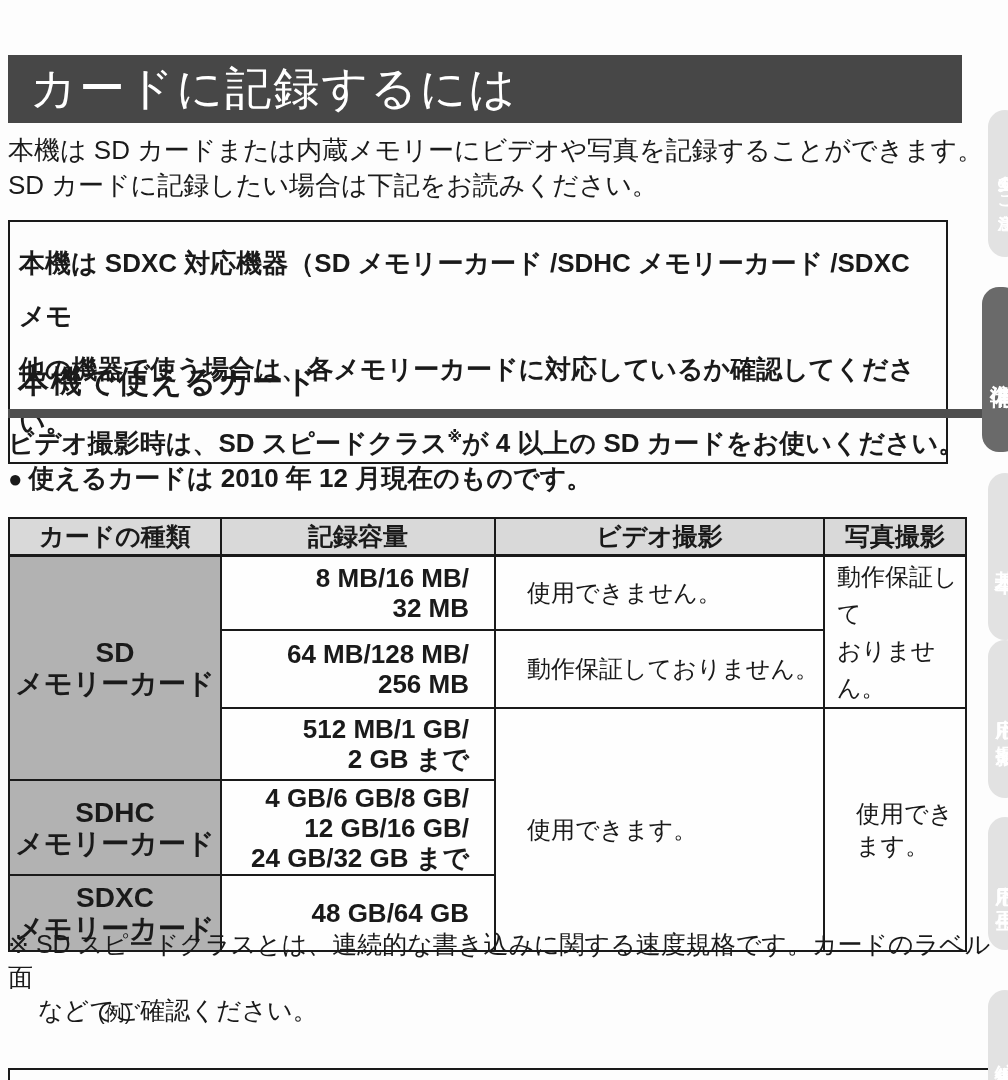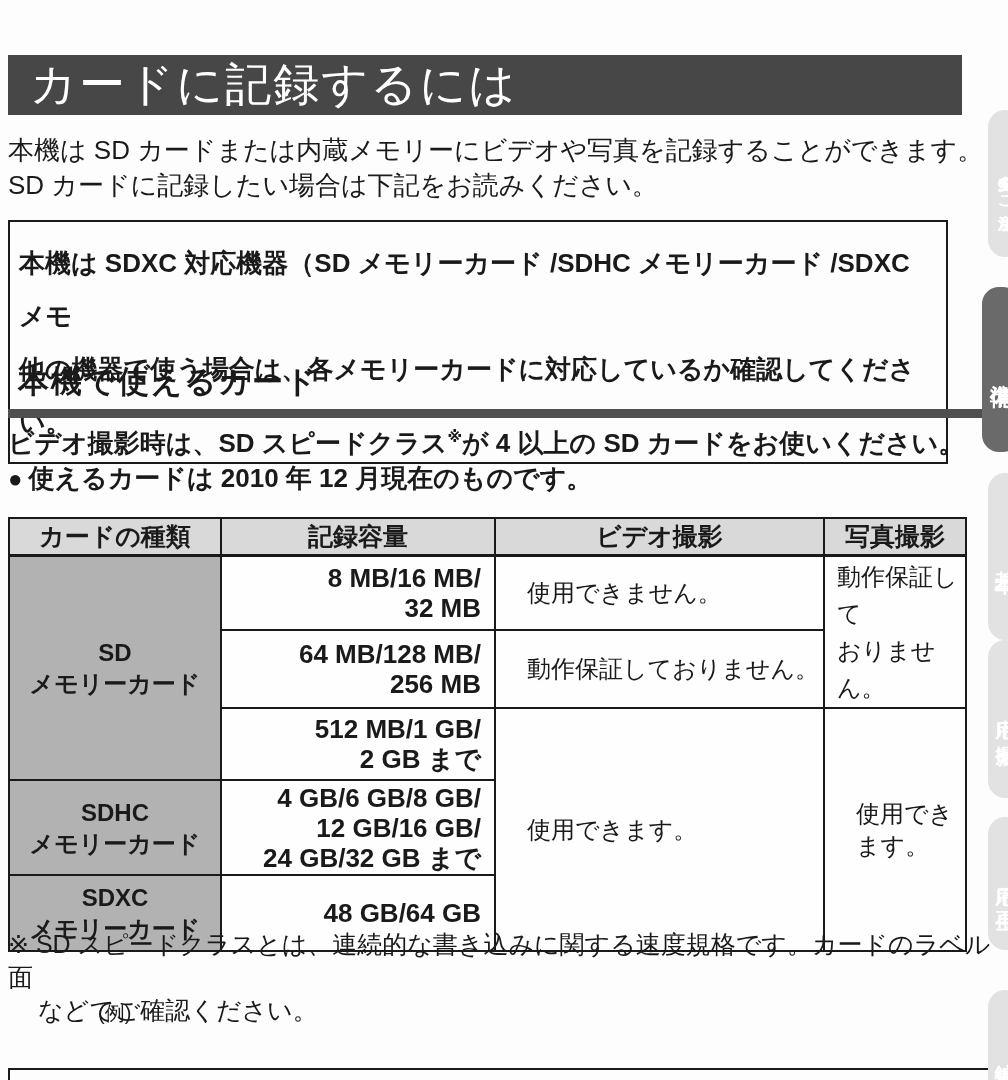--- a/index.html
+++ b/index.html
@@ -10,21 +10,21 @@
   .page{
     position:relative;
     width:1008px;height:1080px;
     overflow:hidden;
     background:#fdfdfd;
     color:#1a1a1a;
   }
 
   
   .title-bar{
-    position:absolute;top:55px;left:8px;width:954px;height:60px;
+    position:absolute;top:55px;left:8px;width:954px;height:68px;
     background:var(--title_bar,#474747);
     display:flex;align-items:center;
   }
   .title-bar .title-text{
     color:#ffffff;font-size:46px;font-weight:500;letter-spacing:2px;
     padding-left:22px;white-space:nowrap;
   }
 
   
   .intro{position:absolute;top:133px;left:8px;width:990px;font-size:26px;line-height:35px;}
@@ -65,24 +65,24 @@
     vertical-align:middle;
     overflow:hidden;
   }
   .cards-table th{
     background:var(--table_header_bg,#d9d9d9);
     font-size:25px;font-weight:700;height:32px;padding:1px 2px;
     border-bottom-width:3px;
   }
   .cards-table td.type{
     background:var(--table_type_bg,#b2b2b2);
-    text-align:center;font-size:24px;font-weight:700;line-height:31px;
+    text-align:center;font-size:28px;font-weight:700;line-height:31px;
   }
   .cards-table td.cap{
-    text-align:right;padding-right:13px;
+    text-align:right;padding-right:25px;
     font-size:26px;font-weight:700;line-height:30px;
   }
   .cards-table td.use{
     text-align:left;padding-left:31px;font-size:24px;font-weight:400;
   }
   .cards-table td.photo{line-height:37px;padding-left:12px;padding-right:4px;}
   tr.r1{height:62px;} tr.r2{height:67px;} tr.r3{height:72px;}
   tr.r4{height:95px;} tr.r5{height:76px;}
 
   

